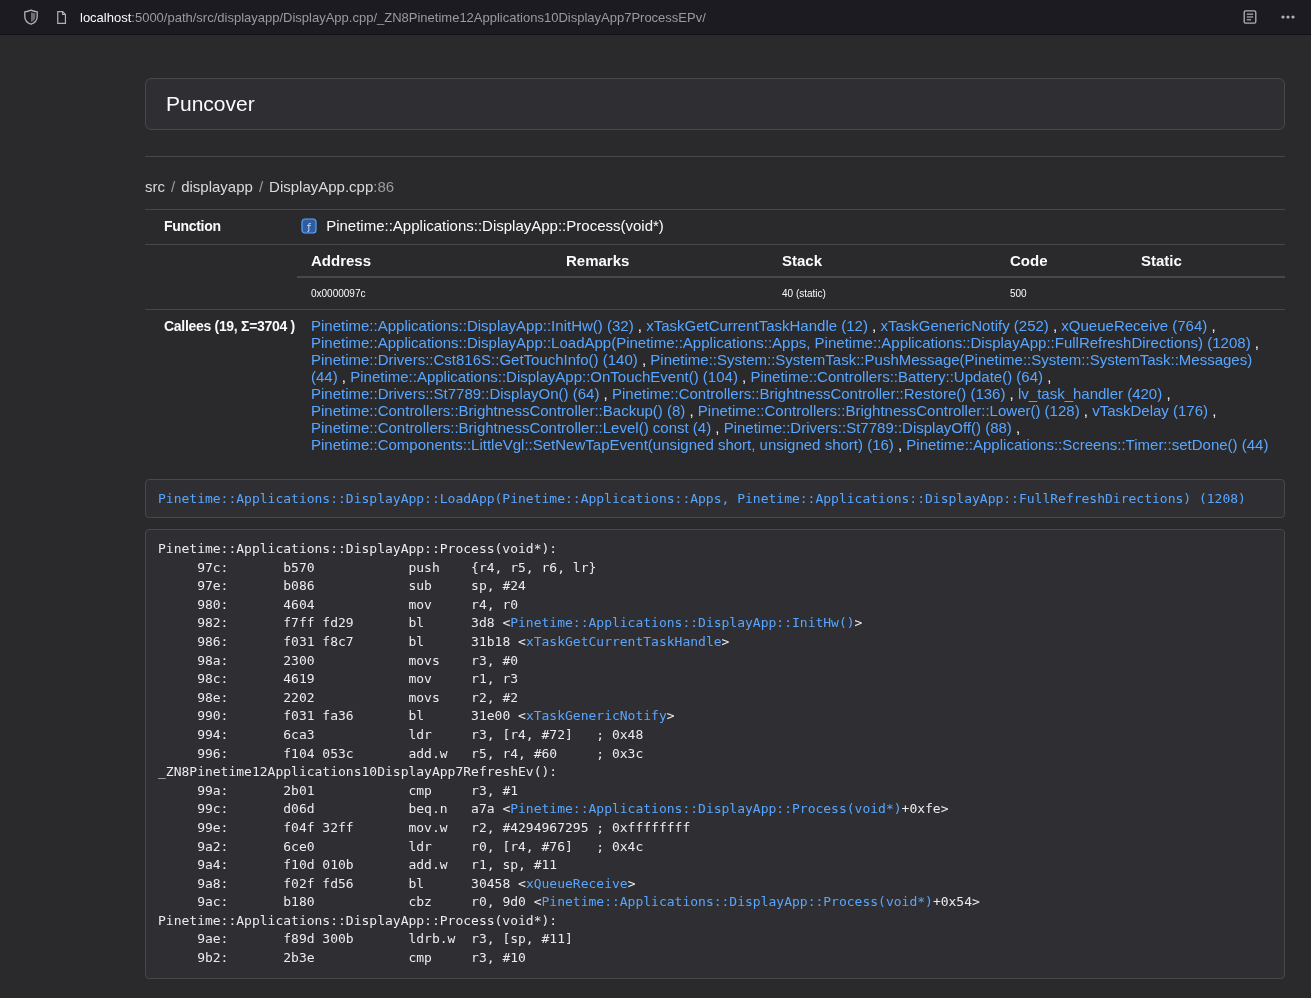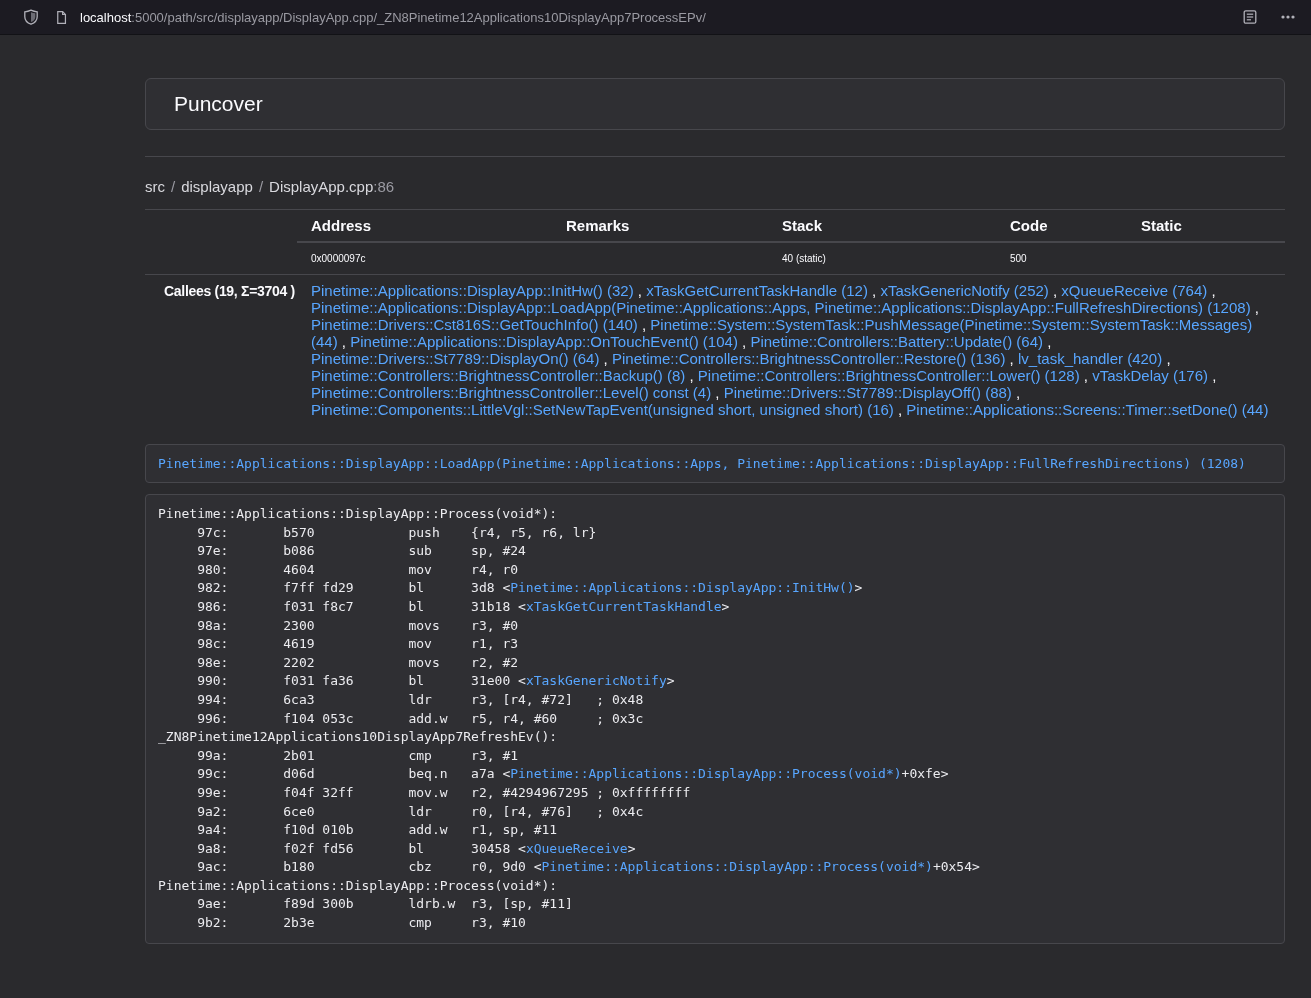--- a/index.html
+++ b/index.html
@@ -44,21 +44,21 @@
   .url-host{color:var(--text);}
   .url-rest{color:var(--muted);}
   .tb-right{display:flex;align-items:center;gap:20px;margin-left:14px;}
   
   .container{margin-left:145px;width:1140px;}
   .jumbotron{
     margin:43px 0 0;
     background:var(--surface);
     border:1px solid var(--border);
     border-radius:6px;
-    padding:14px 28px;
+    padding:14px 20px;
   }
   .jumbotron h1{margin:0;font-size:21px;font-weight:500;line-height:22px;color:var(--text);}
   hr.rule{border:0;border-top:1px solid var(--border);margin:26px 0 0;}
   .breadcrumb{margin:20px 0 8px;font-size:15px;line-height:19px;}
   .breadcrumb a{color:#d9d9de;text-decoration:none;}
   .breadcrumb .sep{color:var(--muted);margin:0 6px;}
   .breadcrumb .muted{color:var(--muted);}
   
   .symbol-table{width:100%;border-collapse:collapse;table-layout:fixed;margin-top:13px;}
   .symbol-table > tbody > tr > th{
@@ -162,20 +162,32 @@
   <nav class="breadcrumb">
     <a>src</a><span class="sep">/</span><a>displayapp</a><span class="sep">/</span><a>DisplayApp.cpp</a><span class="muted">:86</span>
   </nav>
 
   <table class="symbol-table">
     <colgroup>
         <col style="width:152px">
         <col>
       </colgroup>
     <tbody>
+      <tr>
+        <th>Function</th>
+        <td class="fn-cell">
+          <span class="fn-icon">
+            <svg width="16" height="16" viewBox="0 0 16 16" aria-hidden="true">
+              <rect x="1" y="1" width="14" height="14" rx="3" fill="#2f5d9e" stroke="#58a6ff" stroke-width="1.2"></rect>
+              <text x="8" y="11.5" font-size="9" font-family="DejaVu Sans Mono, monospace" fill="#cfe3ff" text-anchor="middle">ƒ</text>
+            </svg>
+          </span>
+          <span>Pinetime::Applications::DisplayApp::Process(void*)</span>
+        </td>
+      </tr>
       <tr>
         <th></th>
         <td class="nested-cell">
           <table class="nested-table">
             <colgroup>
               <col style="width:255px">
                 <col style="width:216px">
                 <col style="width:228px">
                 <col style="width:131px">
                 <col>

